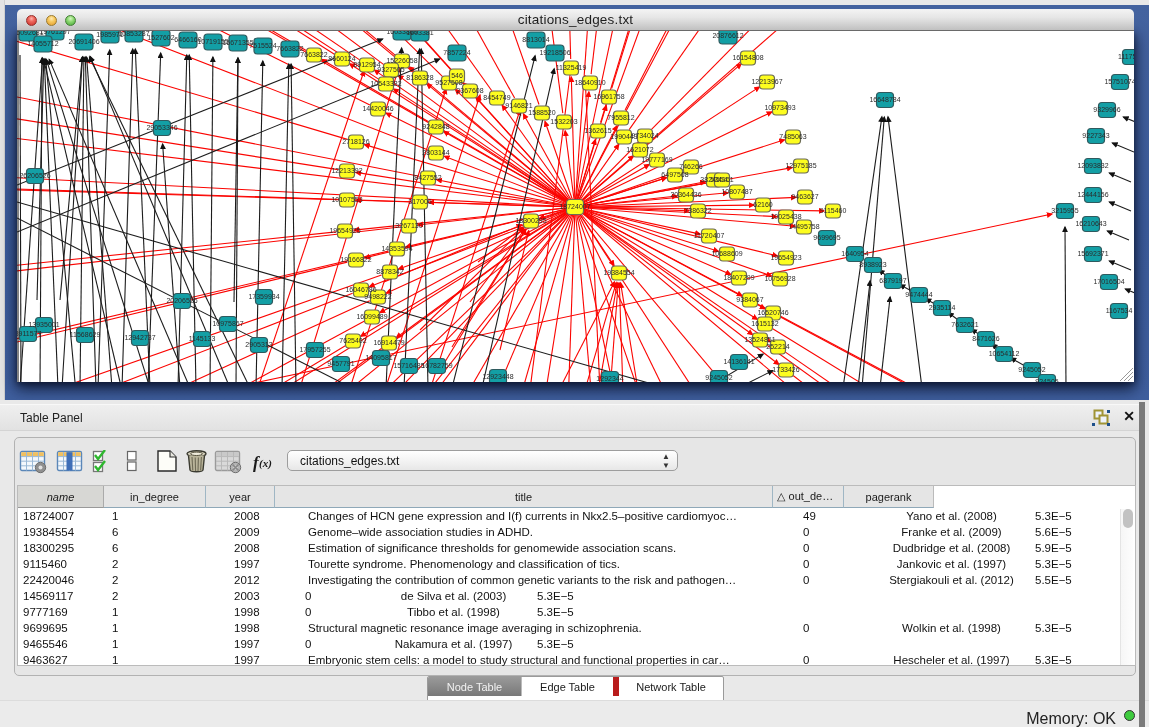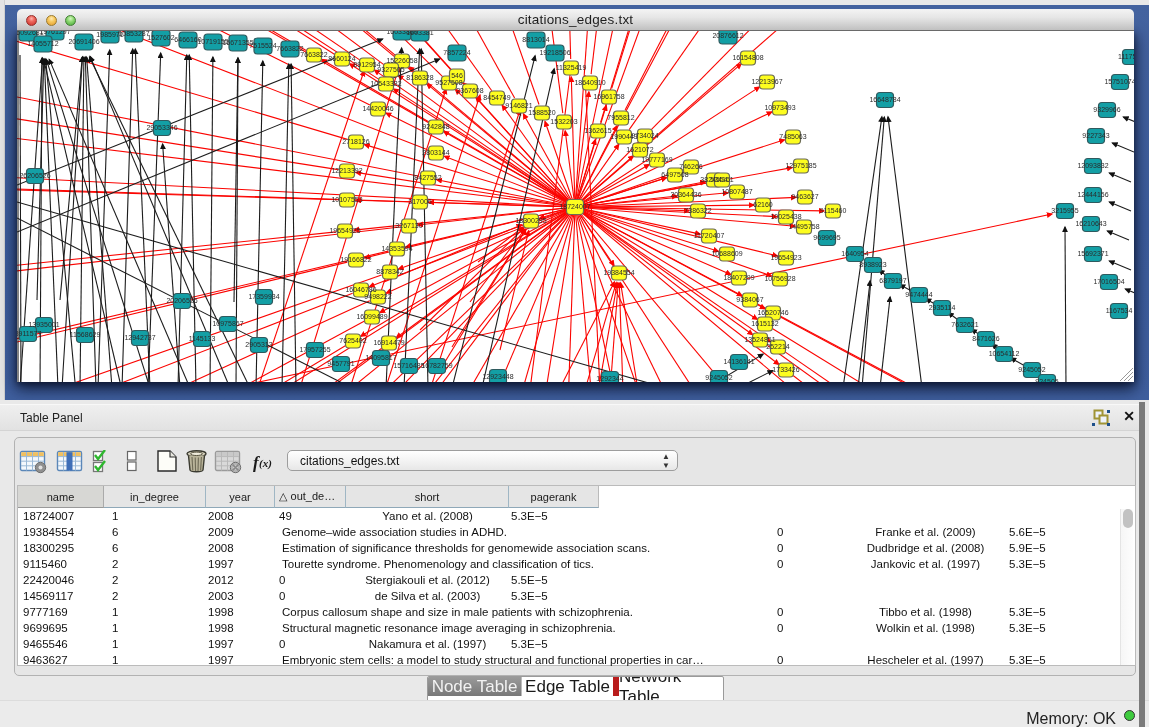--- a/index.html
+++ b/index.html
@@ -26,35 +26,35 @@
 .combo { position:absolute; left:287px; top:450px; width:391px; height:21px;
   background:linear-gradient(180deg,#ffffff,#f1f1f1 60%,#e7e7e7); border:1px solid #9d9d9d; border-radius:5px; }
 .combo .t { position:absolute; left:12px; top:3px; font-size:12px; color:#111; }
 .combo .s { position:absolute; right:7px; top:1px; font-size:8px; color:#333; line-height:9px; }
 .tablewrap { position:absolute; left:17px; top:485px; width:1119px; height:181px;
   background:#fff; border:1px solid #bbb; }
 .thead { position:absolute; left:0; top:0; width:1117px; height:22px; display:flex;
   font-size:11px; color:#1a1a1a; }
 .thead div { border-right:1px solid #9fb6c4; border-bottom:1px solid #8fa8b8; background:#e5e5e5;
   display:flex; align-items:center; justify-content:center; height:22px; }
-.thead .h1 { width:86px; background:#d7d7d4; border-right:1px solid #aaa; border-bottom:1px solid #999; }
+.thead .h1 { width:86px; background:#d7d7d4; border-right:1px solid #aaa; border-bottom:1px solid #999;font-style:italic; }
 .thead .h2 { width:102px; } .thead .h3 { width:69px; } .thead .h4 { width:498px; }
 .thead .h5 { width:71px; justify-content:flex-start; padding-left:4px;text-align:center; }
 .thead .h6 { width:163px; } .thead .h7 { width:90px; border-right:1px solid #bbb; }
 .tbody { position:absolute; left:0; top:22px; width:1117px; font-size:11.5px; color:#111; }
 .tr { display:flex; height:16px; line-height:16px; white-space:nowrap; }
 .tr div { overflow:hidden; }
 .c1 { width:86px; padding-left:5px; } .c2 { width:102px; padding-left:8px; }
-.c3 { width:69px; padding-left:2px; } .c4 { width:498px; padding-left:7px; }
+.c3 { width:69px; padding-left:2px;margin-left:26px; } .c4 { width:498px; padding-left:7px; }
 .c5 { width:71px; padding-left:4px; } .c6 { width:163px; text-align:center; }
 .c7 { width:90px; padding-left:2px; }
 .vscroll { position:absolute; right:2px; top:23px; width:13px; height:156px; background:linear-gradient(90deg,#f6f6f6,#fdfdfd); border-left:1px solid #e4e4e4;}
 .vscroll .thumb { position:absolute; left:1.5px; top:0px; width:10px; height:19px; background:#c2c2c2; border-radius:5px; }
 .tabs { position:absolute; left:427px; top:676px; height:28px; display:flex;
-  border:1px solid #9a9a9a; border-radius:2px; overflow:hidden; font-size:17px;
+  border:1px solid #9a9a9a; border-radius:2px; overflow:hidden; font-size:11px;
   background:#fff; box-shadow:0 1px 0 rgba(255,255,255,.7); }
 .tabs div { display:flex; align-items:center; justify-content:center; height:19px; }
 .tabs .sel { width:93px; background:linear-gradient(180deg,#9a9a9a,#787878); color:#f2f2f2; }
 .tabs .n2 { width:92px; color:#1a1a1a; border-left:1px solid #bbb; }
 .tabs .n3 { width:110px; color:#1a1a1a; border-left:6px solid #b91c1c; }
 .status { position:absolute; left:0; top:700px; width:1149px; height:27px;
   border-top:1px solid #dcdcdc; background:#ebebeb; }
 .status .t { position:absolute; right:33px; top:9px; font-size:16px; color:#222; }
 .status .dot { position:absolute; right:14px; top:9px; width:11px; height:11px; border-radius:50%;
   background:#3ecb3e; border:1.5px solid #333; }
@@ -664,29 +664,30 @@
 </svg>
 <div class="combo">
     <div class="t">citations_edges.txt</div>
     <div class="s">▲<br>▼</div>
   </div>
 <div class="tablewrap">
   <div class="thead">
       <div class="h1">name</div>
       <div class="h2">in_degree</div>
       <div class="h3">year</div>
+   <div class="h4">title</div>
       <div class="h5">△&nbsp;out_de…</div>
-      <div class="h6">short</div>
       <div class="h7">pagerank</div>
     </div>
   <div class="tbody">
 <div class="tr">
         <div class="c1">18724007</div>
         <div class="c2">1</div>
         <div class="c3">2008</div>
+        <div class="c4">Changes of HCN gene expression and I(f) currents in Nkx2.5–positive cardiomyoc…</div>
         <div class="c5">49</div>
         <div class="c6">Yano et al. (2008)</div>
         <div class="c7">5.3E−5</div>
       </div>
 <div class="tr">
         <div class="c1">19384554</div>
         <div class="c2">6</div>
         <div class="c3">2009</div>
         <div class="c4">Genome–wide association studies in ADHD.</div>
         <div class="c5">0</div>
@@ -708,37 +709,37 @@
         <div class="c3">1997</div>
         <div class="c4">Tourette syndrome. Phenomenology and classification of tics.</div>
         <div class="c5">0</div>
         <div class="c6">Jankovic et al. (1997)</div>
         <div class="c7">5.3E−5</div>
       </div>
 <div class="tr">
         <div class="c1">22420046</div>
         <div class="c2">2</div>
         <div class="c3">2012</div>
+        <div class="c4">Investigating the contribution of common genetic variants to the risk and pathogen…</div>
         <div class="c5">0</div>
         <div class="c6">Stergiakouli et al. (2012)</div>
         <div class="c7">5.5E−5</div>
       </div>
 <div class="tr">
         <div class="c1">14569117</div>
         <div class="c2">2</div>
         <div class="c3">2003</div>
         <div class="c5">0</div>
         <div class="c6">de Silva et al. (2003)</div>
         <div class="c7">5.3E−5</div>
       </div>
 <div class="tr">
         <div class="c1">9777169</div>
         <div class="c2">1</div>
         <div class="c3">1998</div>
-        <div class="c4">Corpus callosum shape and size in male patients with schizophrenia.</div>
         <div class="c5">0</div>
         <div class="c6">Tibbo et al. (1998)</div>
         <div class="c7">5.3E−5</div>
       </div>
 <div class="tr">
         <div class="c1">9699695</div>
         <div class="c2">1</div>
         <div class="c3">1998</div>
         <div class="c4">Structural magnetic resonance image averaging in schizophrenia.</div>
         <div class="c5">0</div>

